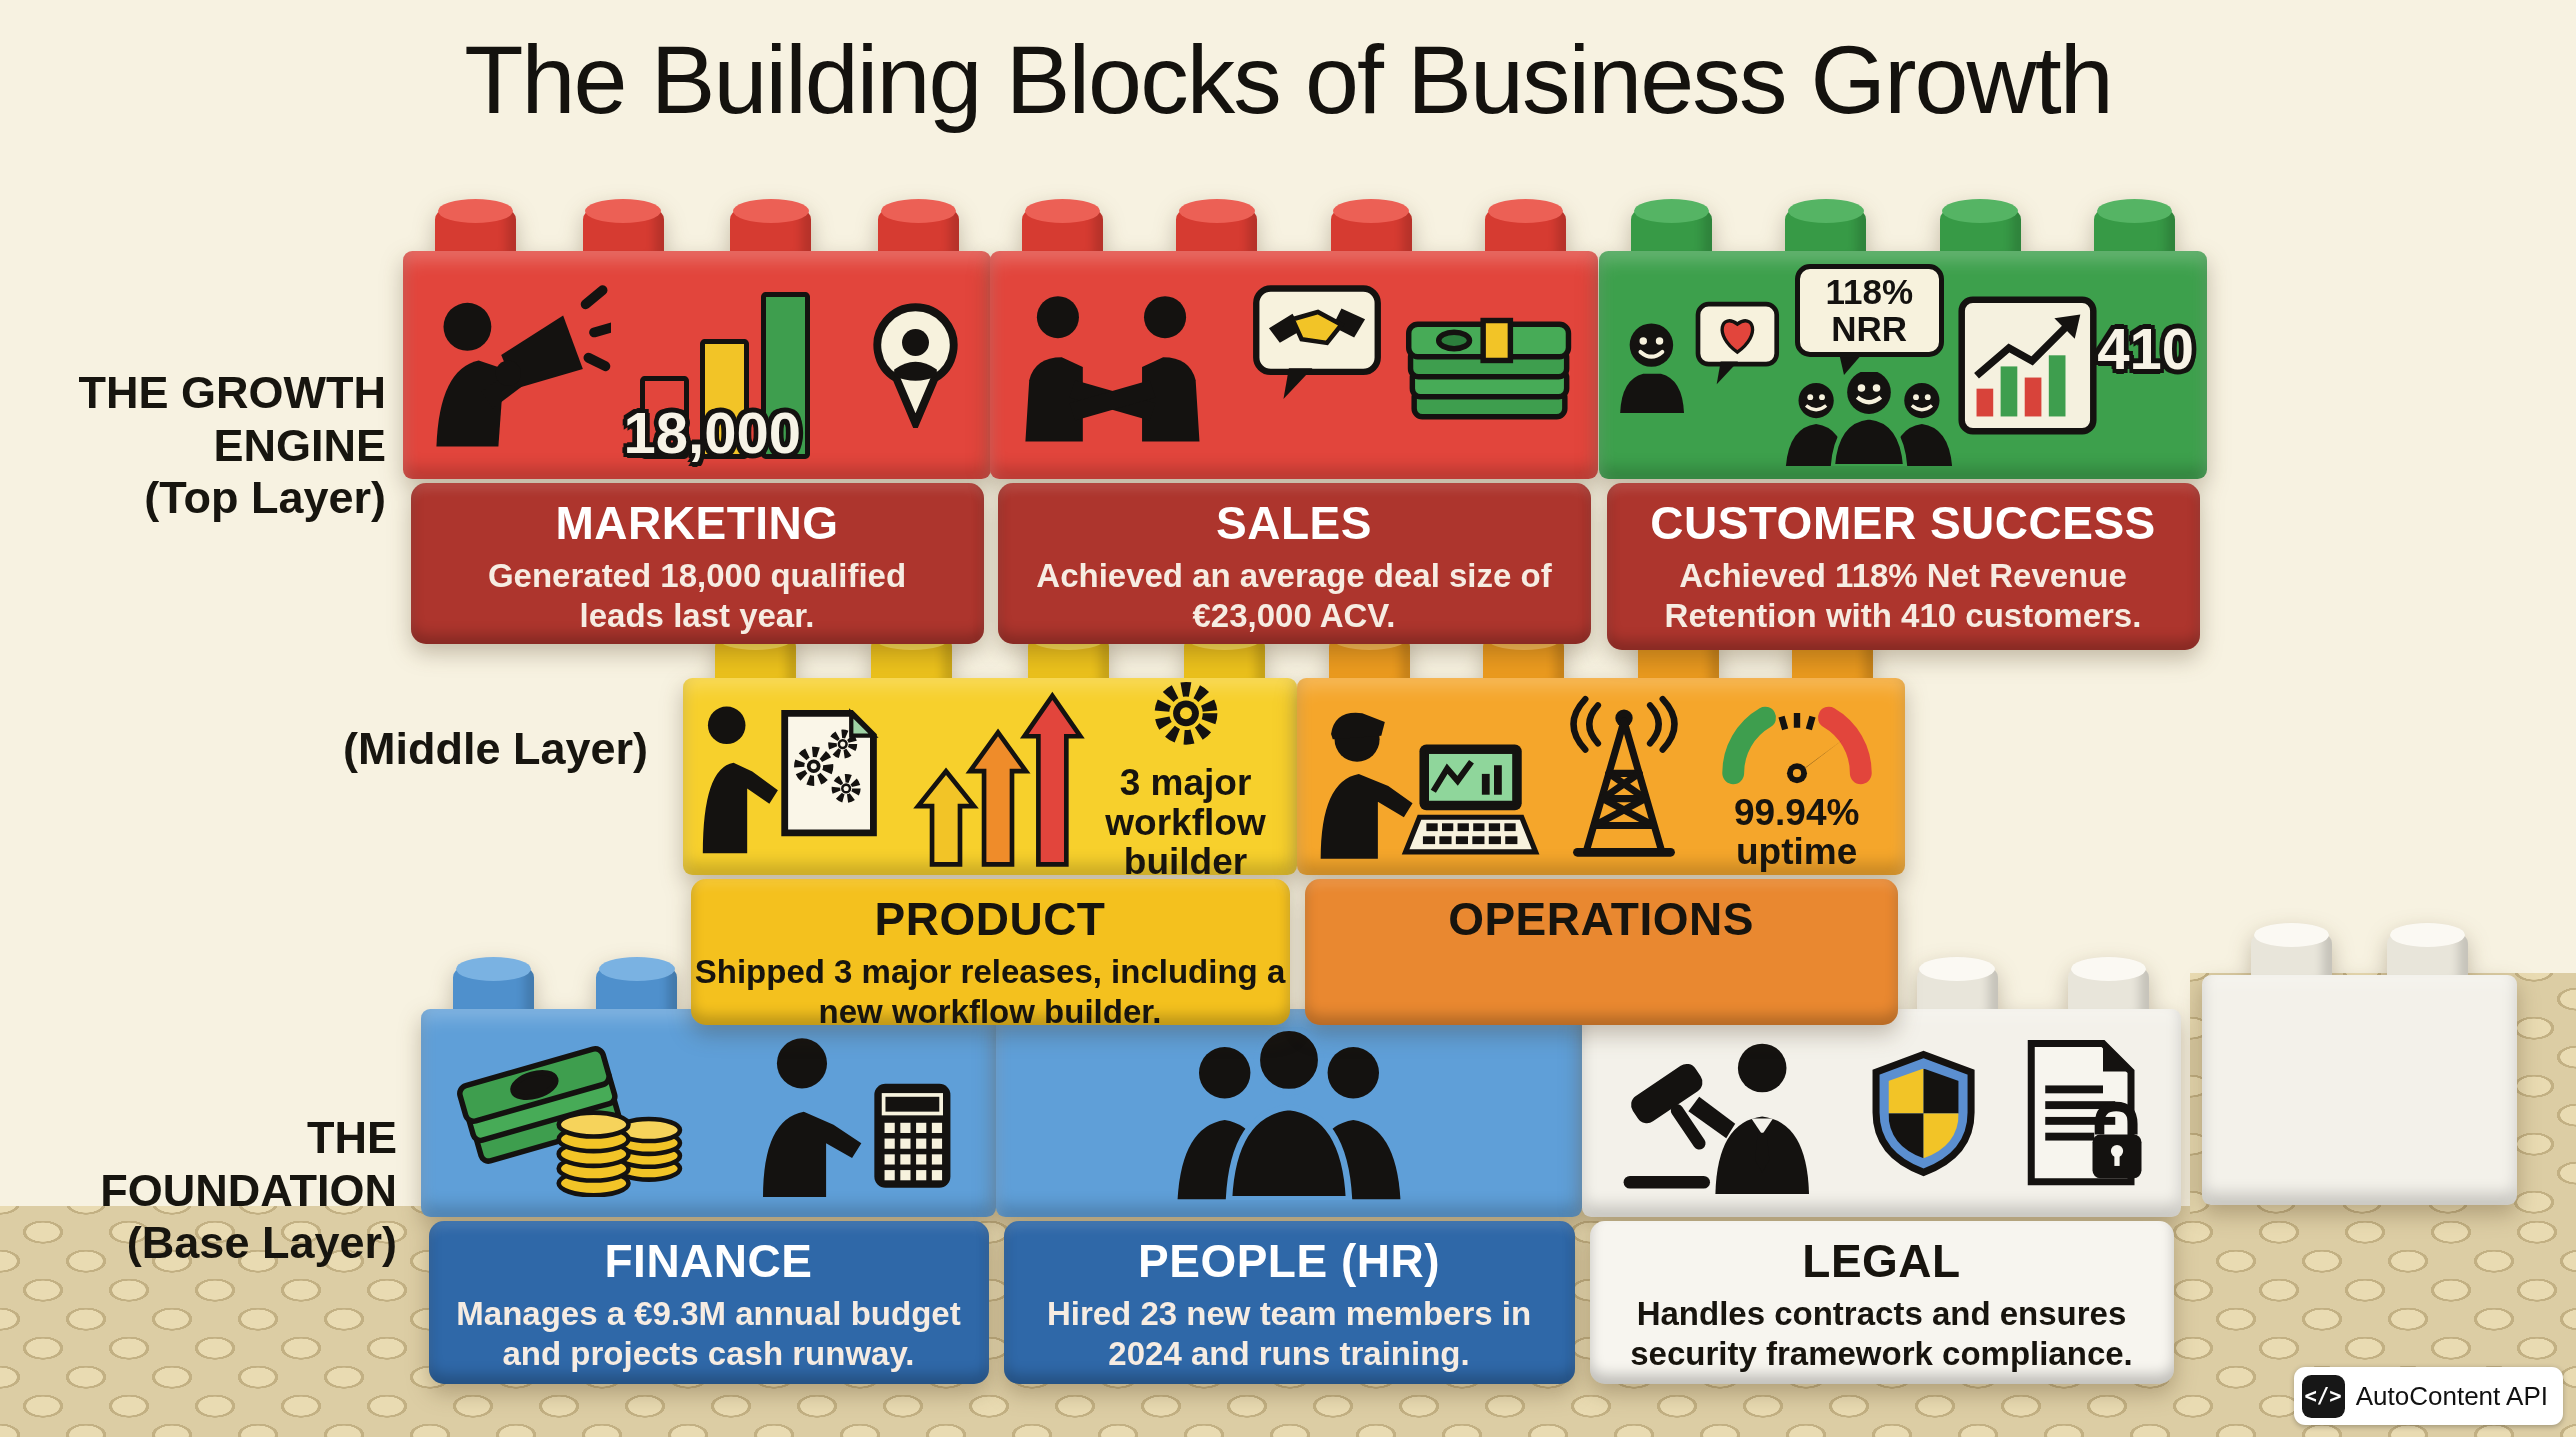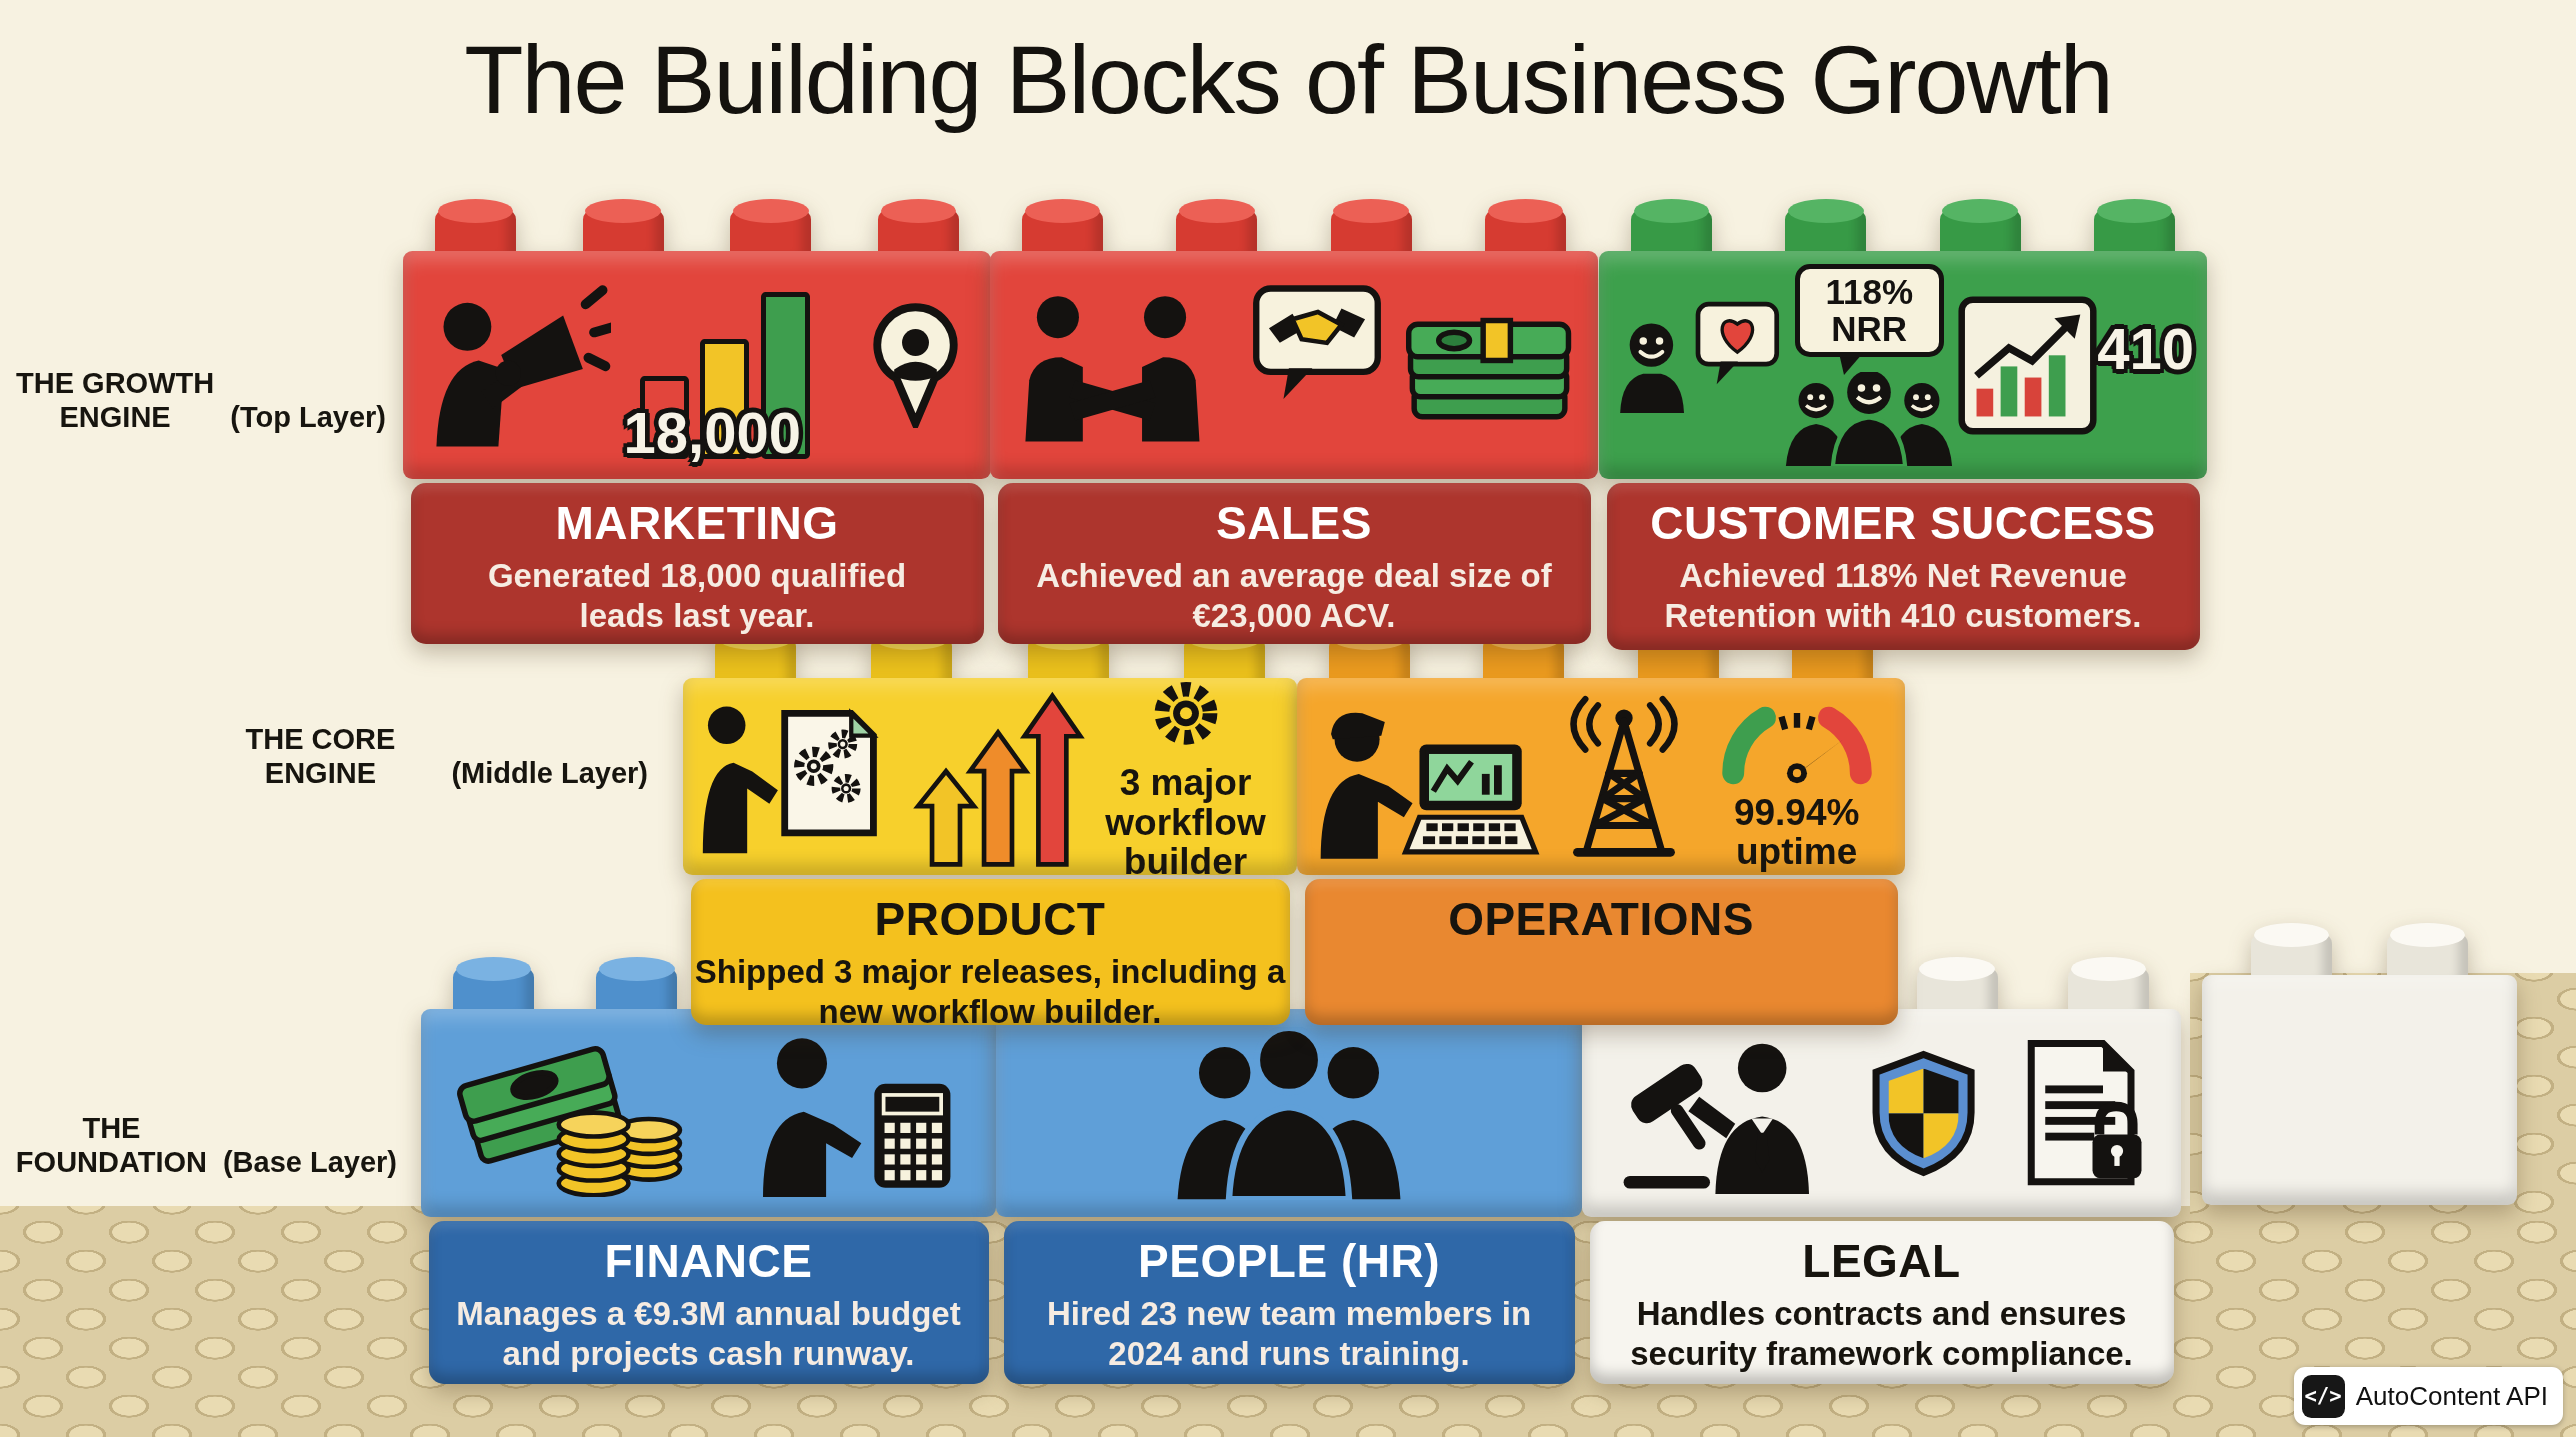--- a/index.html
+++ b/index.html
@@ -13,22 +13,22 @@
       radial-gradient(ellipse 30px 17px at 50% 45%, #e9dbb2 55%, #c2b083 57% 67%, rgba(0,0,0,0) 68%);
     background-size:86px 58px,86px 58px;background-position:0 0,43px 29px;}
   .bp-bottom{left:0;right:0;top:1206px;bottom:0;}
   .bp-right{left:2190px;top:973px;width:386px;height:243px;}
 
   
   .title{position:absolute;left:0;top:24px;width:100%;text-align:center;
          font-size:97px;font-weight:normal;color:#14120e;letter-spacing:-1.9px;}
 
   
-  .layer-label{position:absolute;display:flex;align-items:flex-end;
-               text-align:center;color:#17150f;font-weight:bold;font-size:29px;line-height:1.17;}
+  .layer-label{position:absolute;display:flex;flex-direction:column;align-items:flex-end;
+               text-align:right;color:#17150f;font-weight:bold;font-size:45px;line-height:1.17;}
   .layer-label .sub{white-space:nowrap;}
 
   
   .brick{position:absolute;filter:drop-shadow(0 9.4px 11.2px rgba(60,40,10,.28));}
   .studs{position:absolute;top:-41px;left:32px;right:32px;display:flex;justify-content:space-between;z-index:0;}
   .studs.two{left:49px;right:49px;}
   .stud{width:81px;height:54px;border-radius:9.4px 9.4px 3.7px 3.7px;background:var(--stud);position:relative;
         box-shadow:inset -9.4px -5.6px 9.4px rgba(0,0,0,.15);}
   .stud::before{content:"";position:absolute;left:2.8px;right:2.8px;top:-11.2px;height:24px;border-radius:50%;
         background:var(--stud-top);}
@@ -93,21 +93,20 @@
     <div class="face" style="height:230px;"></div>
   </div>
 
   <div class="title">The Building Blocks of Business Growth</div>
 
   <div class="layer-label" style="right:2190px;top:367px;">
     <span style="max-width:346px;">THE GROWTH ENGINE</span>
     <span class="sub">(Top Layer)</span>
   </div>
   <div class="layer-label" style="right:1928px;top:723px;">
-    <span style="max-width:262px;">THE CORE ENGINE</span>
     <span class="sub">(Middle Layer)</span>
   </div>
   <div class="layer-label" style="right:2179px;top:1112px;">
     <span style="max-width:421px;">THE FOUNDATION</span>
     <span class="sub">(Base Layer)</span>
   </div>
 
   <div class="brick" style="left:403px;top:251px;width:588px;--face:#e2453c;--plate:#ad352d;--stud:#d63b31;--stud-top:#ec6055;z-index:30;">
     <div class="studs">
         <i class="stud"></i>

